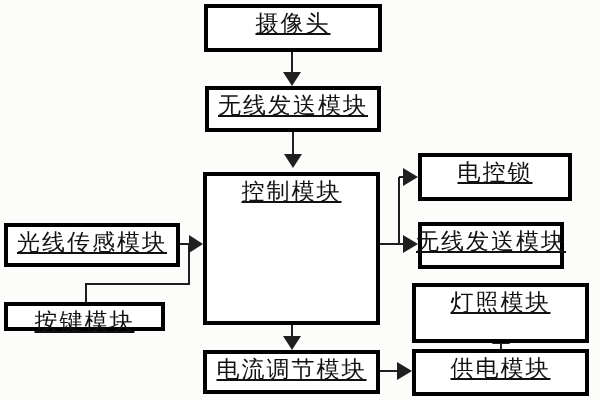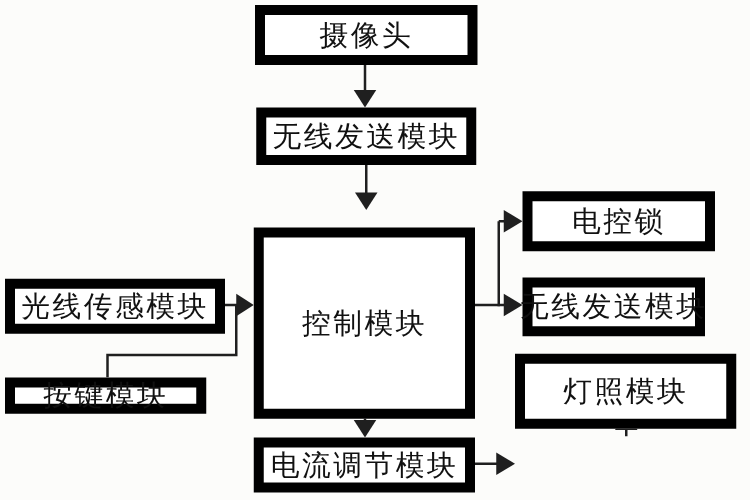--- a/index.html
+++ b/index.html
@@ -15,33 +15,34 @@
     overflow: hidden;
   }
   .wires {
     position: absolute; left: 0; top: 0;
     width: 600px; height: 400px;
   }
   .node {
     position: absolute;
     box-sizing: border-box;
     background: #ffffff;
-    border: 8px solid #000000;
+    border: 4px solid #000000;
     display: flex;
-    align-items: center;
+    align-items: flex-start;
     justify-content: center;
     font-size: 23px;
     color: #111111;
     letter-spacing: 2px;
     white-space: nowrap;
+    text-decoration: underline;
   }
   
   .n-camera        { left: 204px; top: 4px;   width: 178px; height: 48px; }
   .n-image-sensor  { left: 205px; top: 86px;  width: 176px; height: 46px; }
-  .n-control       { left: 203px; top: 182px; width: 177px; height: 153px; }
+  .n-control       { left: 203px; top: 172px; width: 177px; height: 153px; }
   .n-light-sensor  { left: 4px;   top: 223px; width: 176px; height: 44px; }
   .n-key           { left: 4px;   top: 302px; width: 161px; height: 29px; }
   .n-lock          { left: 418px; top: 153px; width: 154px; height: 48px; }
   .n-wireless      { left: 418px; top: 222px; width: 146px; height: 47px; }
   .n-lighting      { left: 412px; top: 283px; width: 177px; height: 60px; }
   .n-power         { left: 412px; top: 349px; width: 177px; height: 47px; }
   .n-current       { left: 203px; top: 350px; width: 177px; height: 44px; }
   .wires line, .wires polyline {
     stroke: #1f1f1f;
     stroke-width: 2;
@@ -127,18 +128,21 @@
   </div>
 
   <div class="node n-wireless">
     <span>无线发送模块</span>
   </div>
 
   <div class="node n-lighting">
     <span>灯照模块</span>
   </div>
 
+  <div class="node n-power">
+    <span>供电模块</span>
+  </div>
 
   <div class="node n-current">
     <span>电流调节模块</span>
   </div>
 
 </div>
 
 </body></html>

